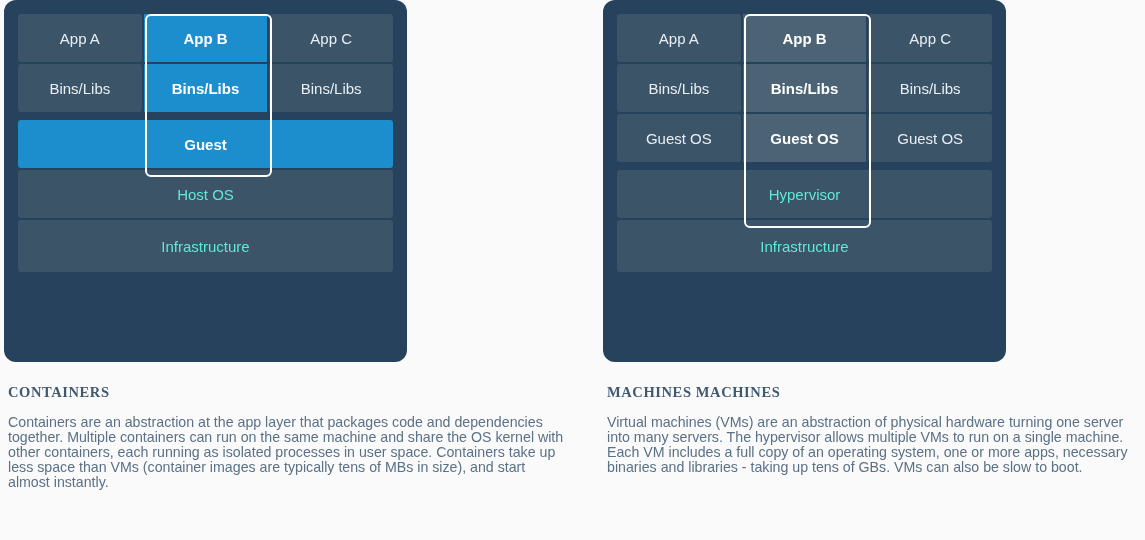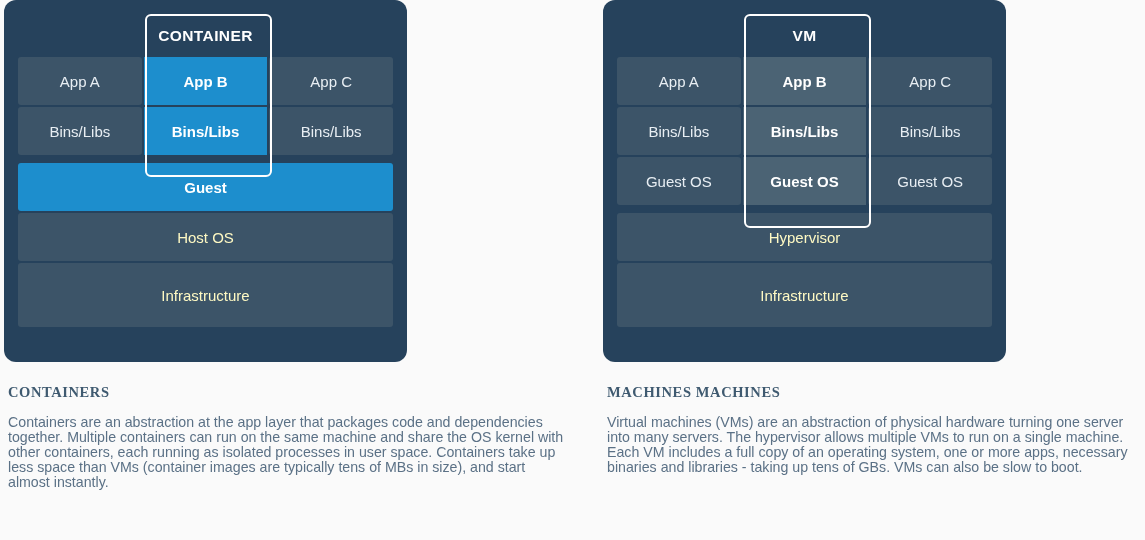--- a/index.html
+++ b/index.html
@@ -113,28 +113,28 @@
     font-weight: bold;
   }
 
   
   .bar {
     height: 48px;
     display: flex;
     align-items: center;
     justify-content: center;
     background: #3c5468;
-    color: #fef9c3;
+    color: #5eead4;
     font-size: 15px;
     border-radius: 3px;
     margin-bottom: 2px;
     position: relative;
     z-index: 2;
   }
-  .bar.tall { height: 64px; }
+  .bar.tall { height: 52px; }
   .bar.accent {
     background: #1d8ecd;
     color: #ffffff;
     font-weight: bold;
   }
   .bar.spaced { margin-top: 8px; }
   .bar:last-child { margin-bottom: 0; }
 
   
   .text-block { margin-top: 22px; }
@@ -157,23 +157,20 @@
 <body>
 
 <div class="page">
 
   <div class="col col-left">
 
     <div class="card card-left">
 
       <div class="highlight-outline"></div>
 
-      <div class="stack-head">
-        <span class="head-label">CONTAINER</span>
-      </div>
 
       <div class="tile-row">
         <div class="tile">App A</div>
         <div class="tile mid hl-blue">App B</div>
         <div class="tile">App C</div>
       </div>
 
       <div class="tile-row">
         <div class="tile">Bins/Libs</div>
         <div class="tile mid hl-blue">Bins/Libs</div>
@@ -190,23 +187,20 @@
       <p class="section-body">Containers are an abstraction at the app layer that packages code and dependencies together. Multiple containers can run on the same machine and share the OS kernel with other containers, each running as isolated processes in user space. Containers take up less space than VMs (container images are typically tens of MBs in size), and start almost instantly.</p>
     </div>
   </div>
 
   <div class="col col-right">
 
     <div class="card card-right">
 
       <div class="highlight-outline"></div>
 
-      <div class="stack-head">
-        <span class="head-label">VM</span>
-      </div>
 
       <div class="tile-row">
         <div class="tile">App A</div>
         <div class="tile mid hl-slate">App B</div>
         <div class="tile">App C</div>
       </div>
 
       <div class="tile-row">
         <div class="tile">Bins/Libs</div>
         <div class="tile mid hl-slate">Bins/Libs</div>

